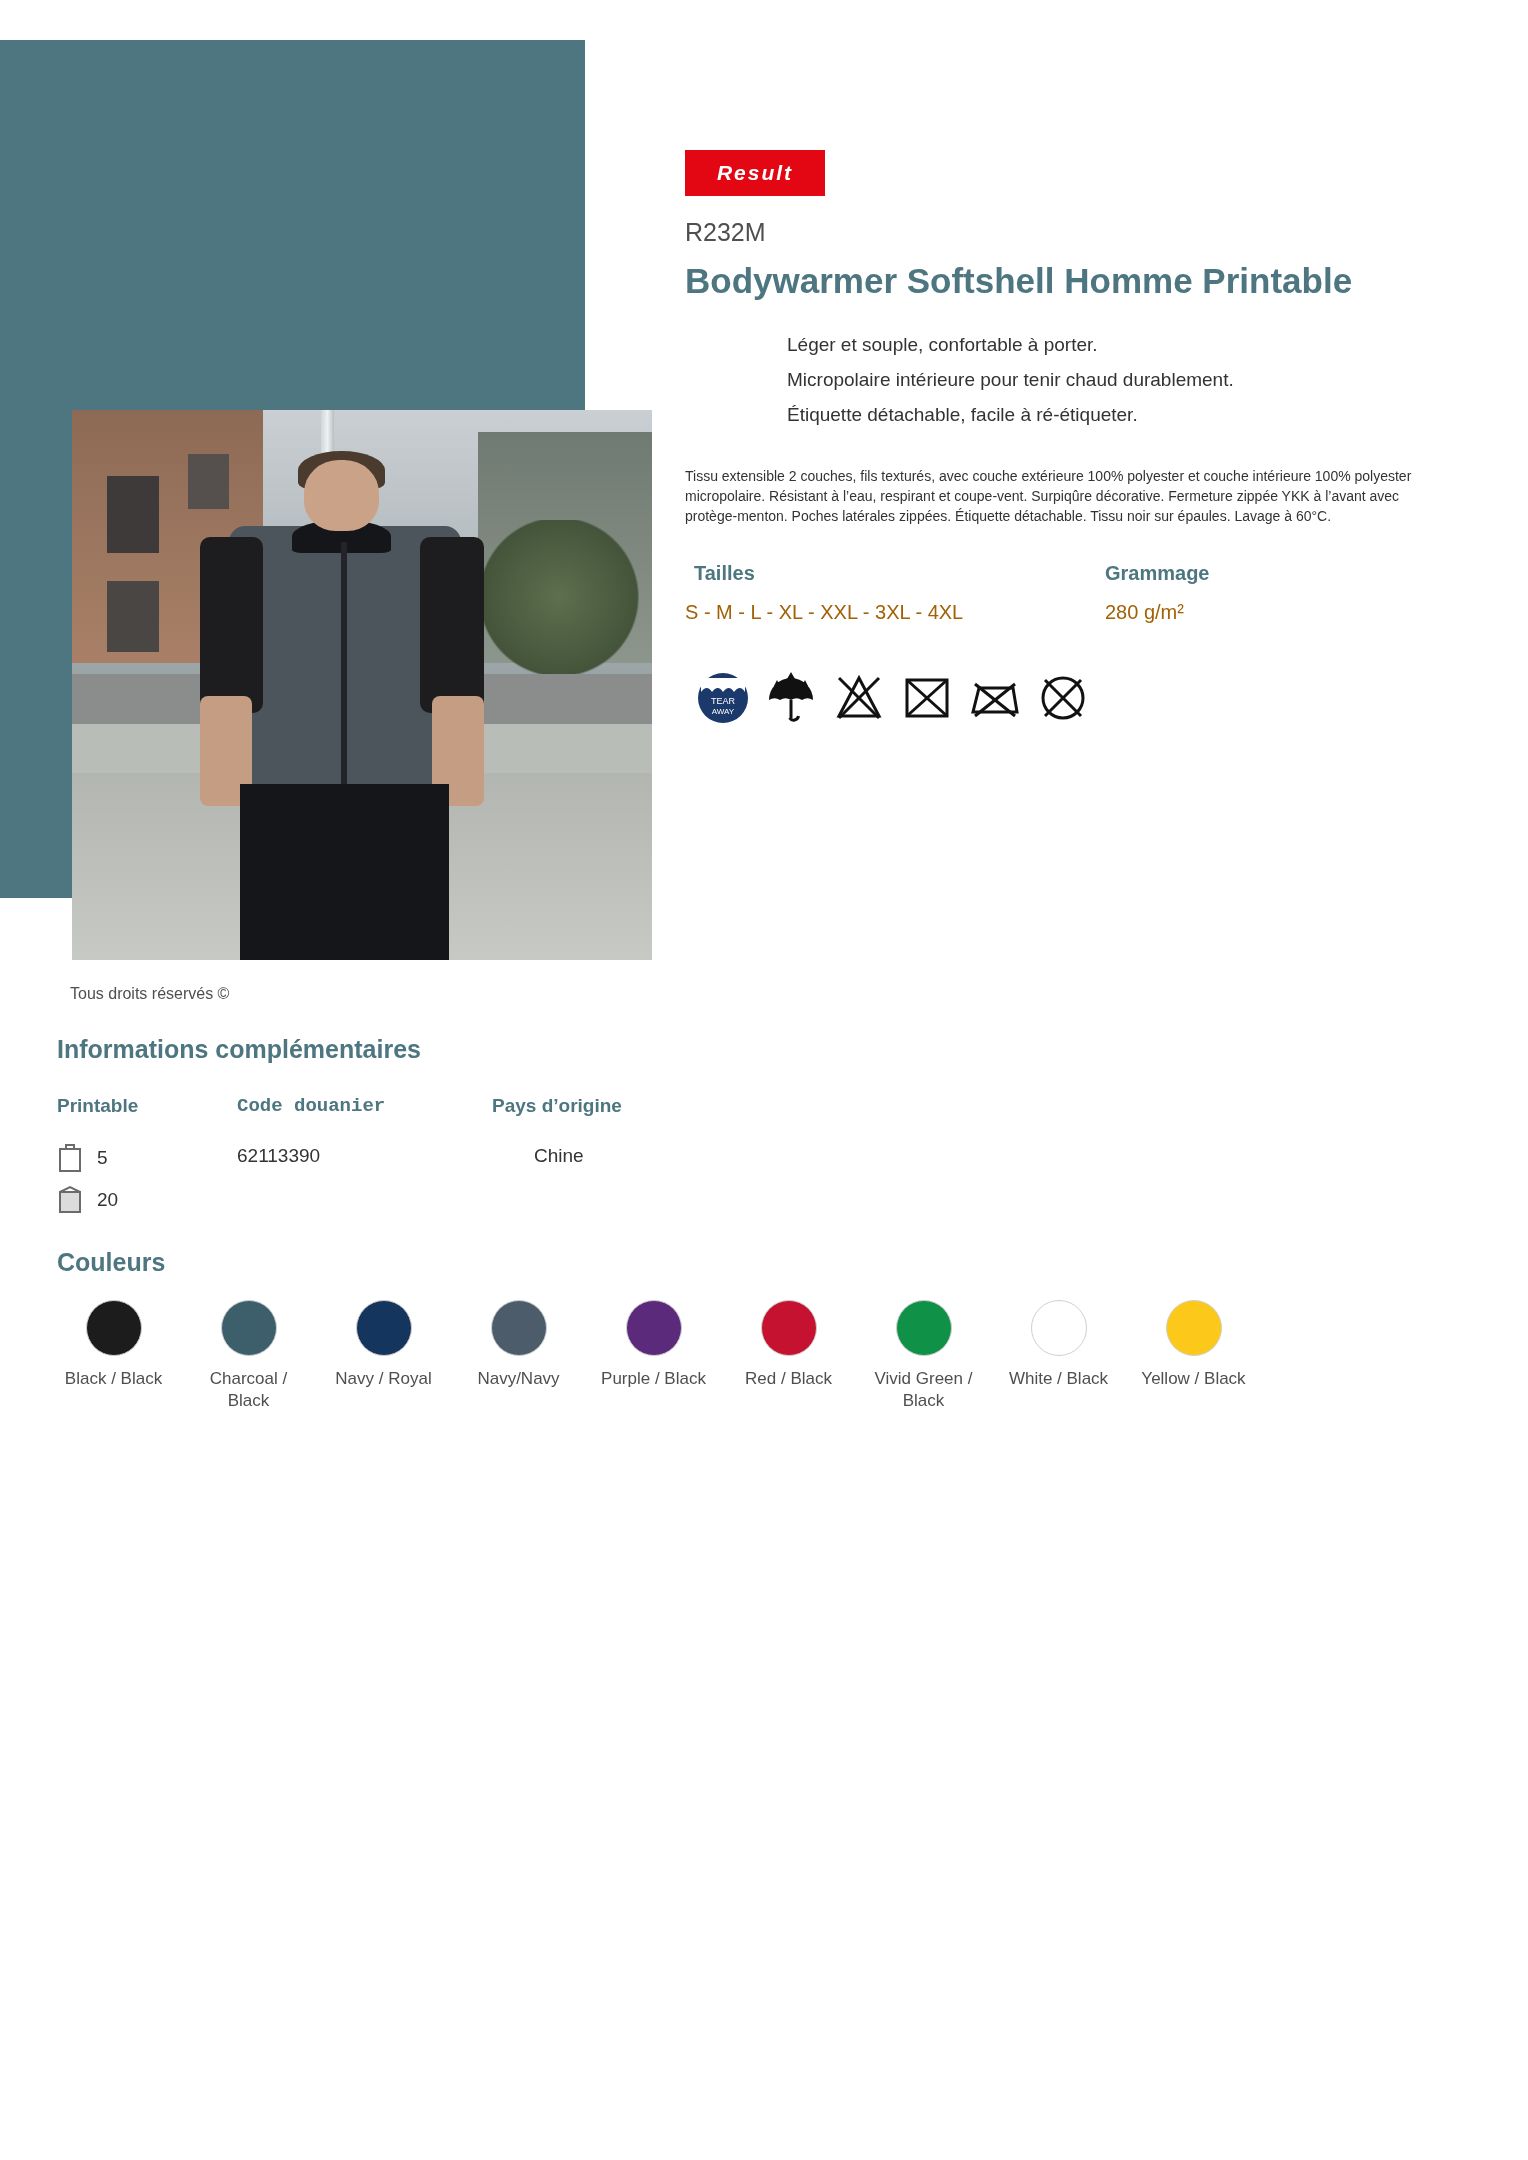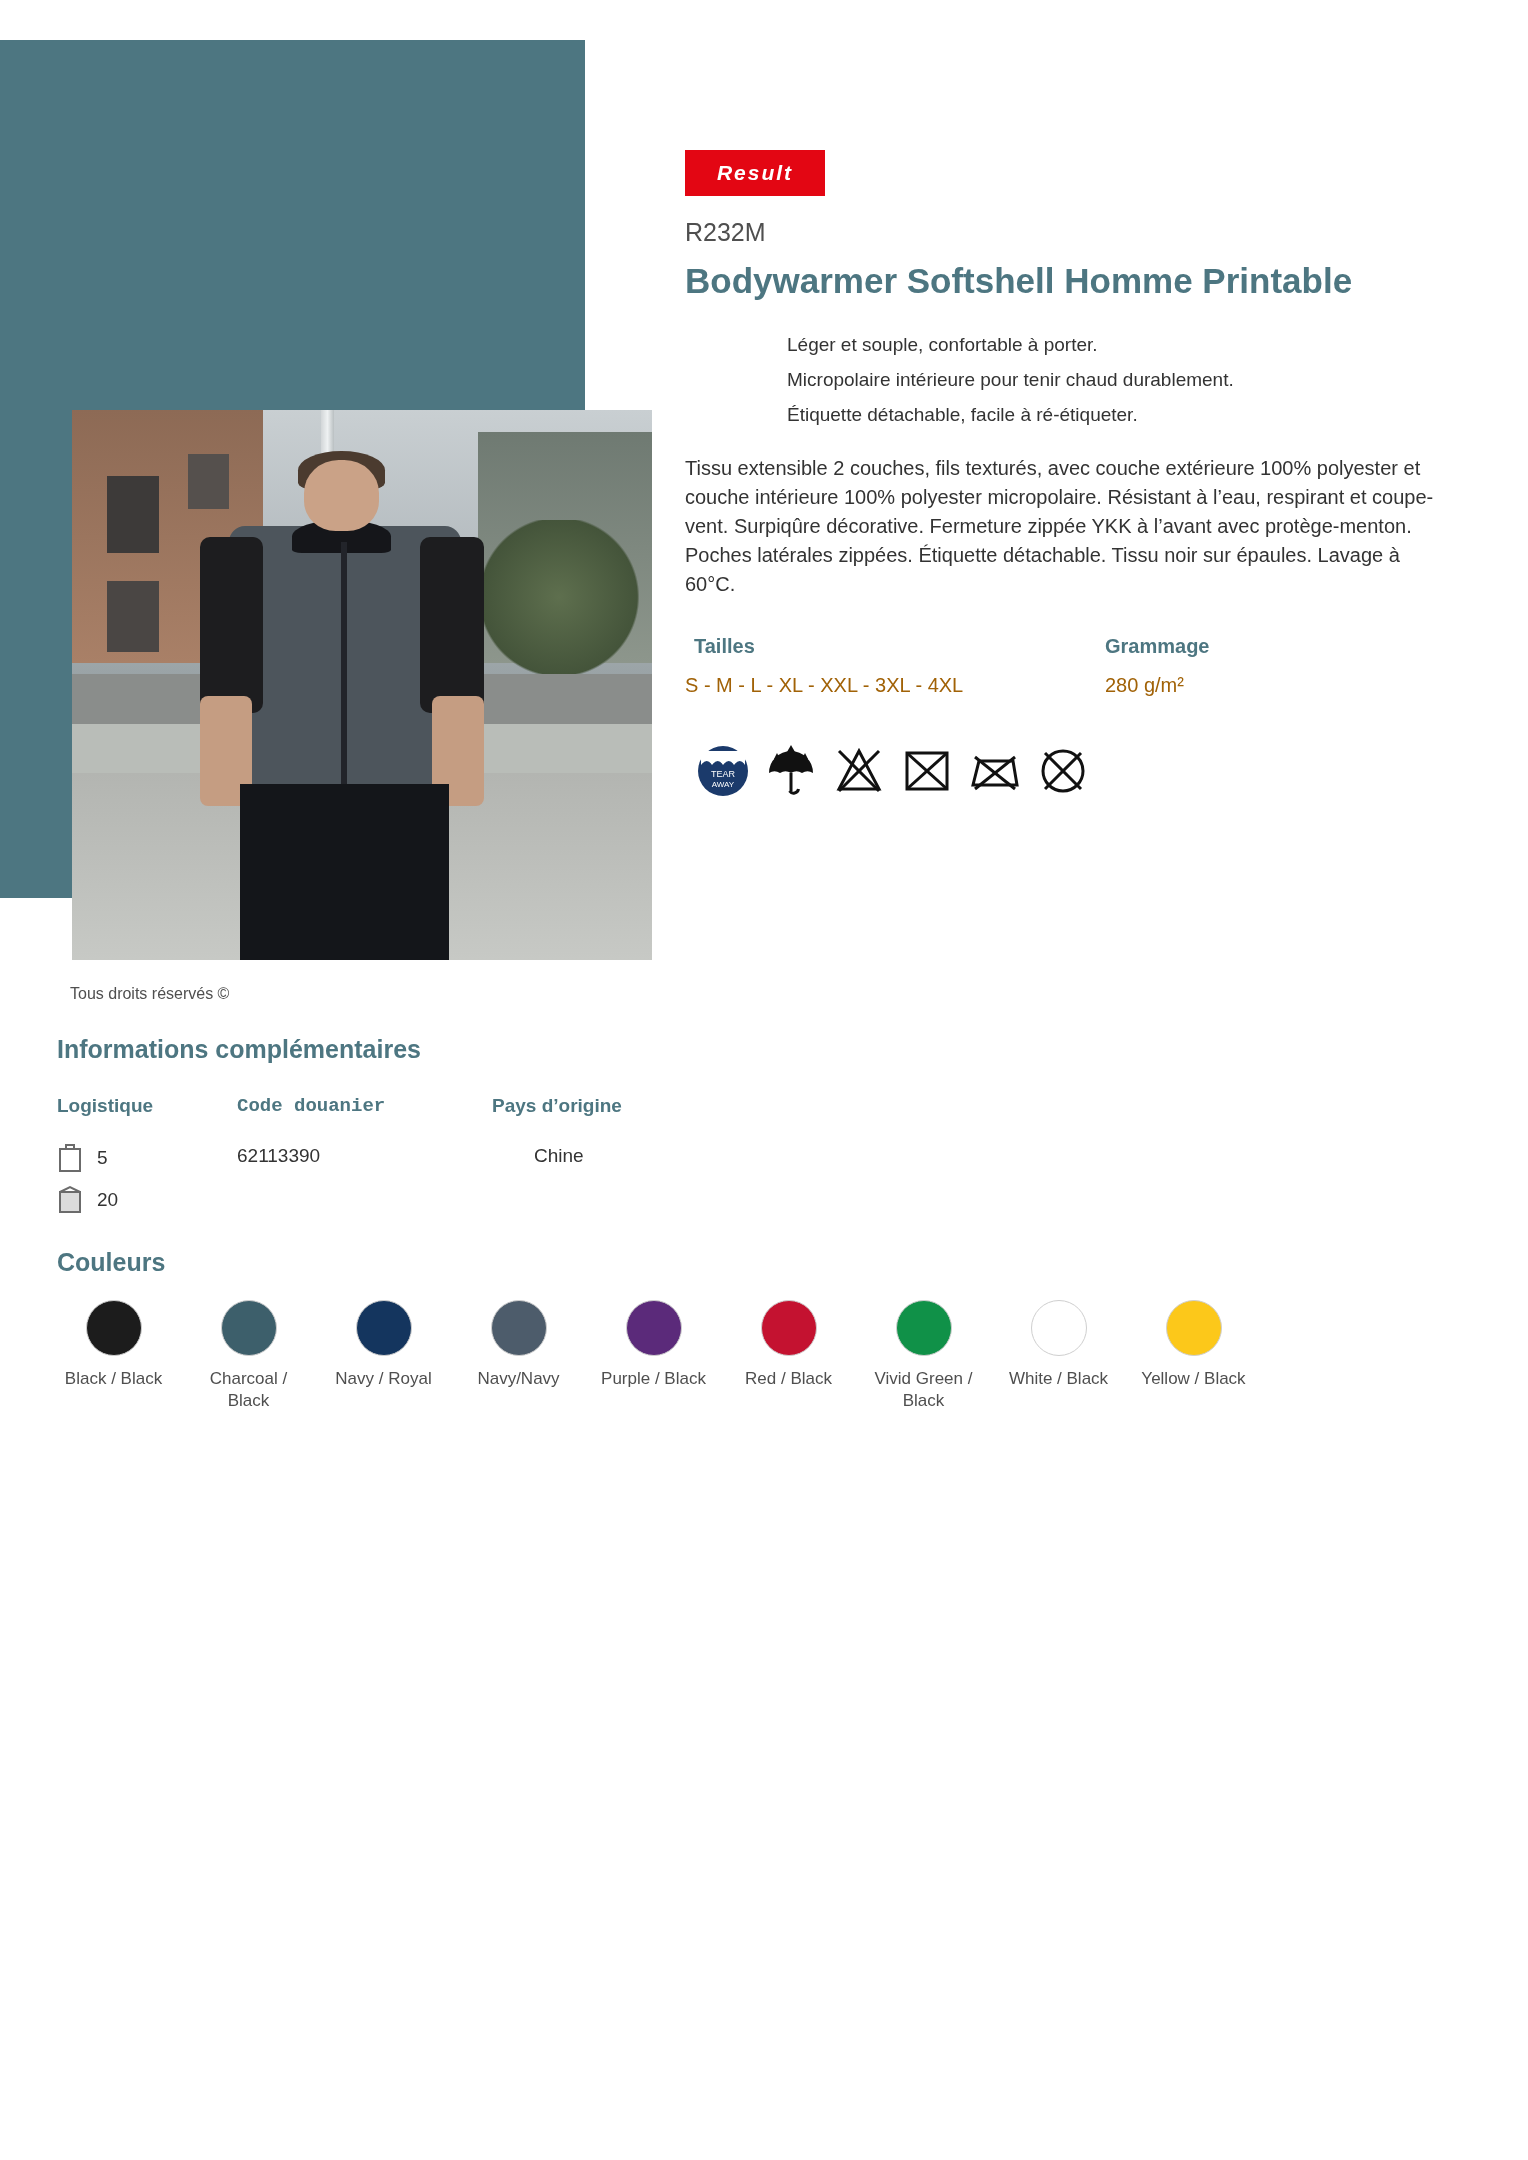--- a/index.html
+++ b/index.html
@@ -126,21 +126,21 @@
     margin-top:14px; font-size:35px; line-height:1.16;
     font-weight:bold; color:#4d7681; max-width:700px;
   }
 
   .bullets { margin-top:32px; margin-left:62px; }
   .bullets li {
     list-style:none; font-size:19px; color:#333; margin-bottom:13px;
   }
 
   .desc {
-    margin-top:28px; font-size:20px; line-height:1.45; color:#333;
+    margin-top:40px; font-size:14px; line-height:1.45; color:#333;
     max-width:755px;
   }
 
   .specs { margin-top:36px; display:flex; }
   .spec-col { }
   .spec-col.sizes { width:420px; }
   .spec-head { font-size:20px; font-weight:bold; color:#4d7681; }
   .spec-val { margin-top:16px; font-size:20px; color:#a16207; }
   .spec-col.sizes .spec-head { padding-left:9px; }
 
@@ -297,21 +297,21 @@
         <line x1="46" y1="10" x2="10" y2="46" stroke="#111" stroke-width="3"></line>
       </svg>
     </div>
   </div>
 </div>
 
 <div class="section-title" id="info-title">Informations complémentaires</div>
 
 <div class="info-table">
   <div class="info-head">
-    <div class="ih-1">Logistique</div>
+    <div class="ih-1">Printable</div>
     <div class="ih-2">Code douanier</div>
     <div class="ih-3">Pays d’origine</div>
   </div>
   <div class="info-body">
     <div class="ib-1">
       <div class="logi-row">
         <span class="bag-icon">
           <svg viewBox="0 0 26 30" width="26" height="30">
             <rect x="3" y="6" width="20" height="22" fill="none" stroke="#6b6b6b" stroke-width="2"></rect>
             <path d="M9 6 L9 2 L17 2 L17 6" fill="none" stroke="#6b6b6b" stroke-width="2"></path>

